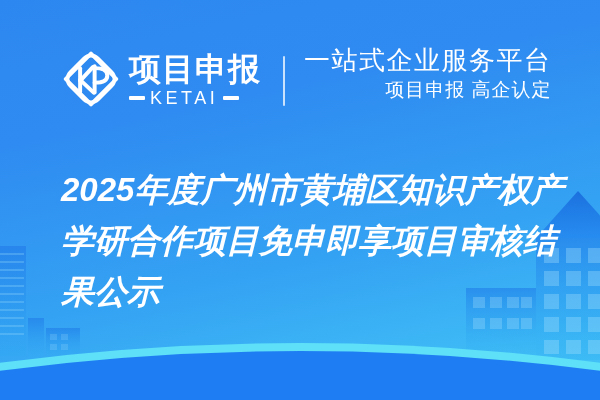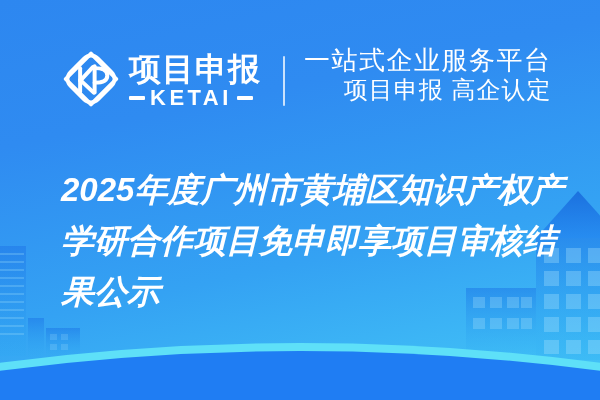--- a/index.html
+++ b/index.html
@@ -59,22 +59,22 @@
     gap: 5px;
   }
   .logo-dash {
     display: block;
     width: 16px;
     height: 4px;
     background: #ffffff;
     border-radius: 1px;
   }
   .logo-en {
-    font-size: 22px;
-    font-weight: 700;
+    font-size: 18px;
+    font-weight: 400;
     color: #ffffff;
     letter-spacing: 3.5px;
     line-height: 18px;
     white-space: nowrap;
   }
 
   .divider {
     position: absolute;
     left: 283px;
     top: 56px;
@@ -93,21 +93,21 @@
     text-align: right;
   }
   .tagline-main {
     font-size: 26px;
     color: #ffffff;
     line-height: 30px;
     letter-spacing: 1.5px;
     white-space: nowrap;
   }
   .tagline-sub {
-    font-size: 24px;
+    font-size: 19px;
     color: #ffffff;
     line-height: 24px;
     letter-spacing: 1px;
     margin-top: 3px;
     white-space: nowrap;
   }
 
   
   .headline {
     position: absolute;

